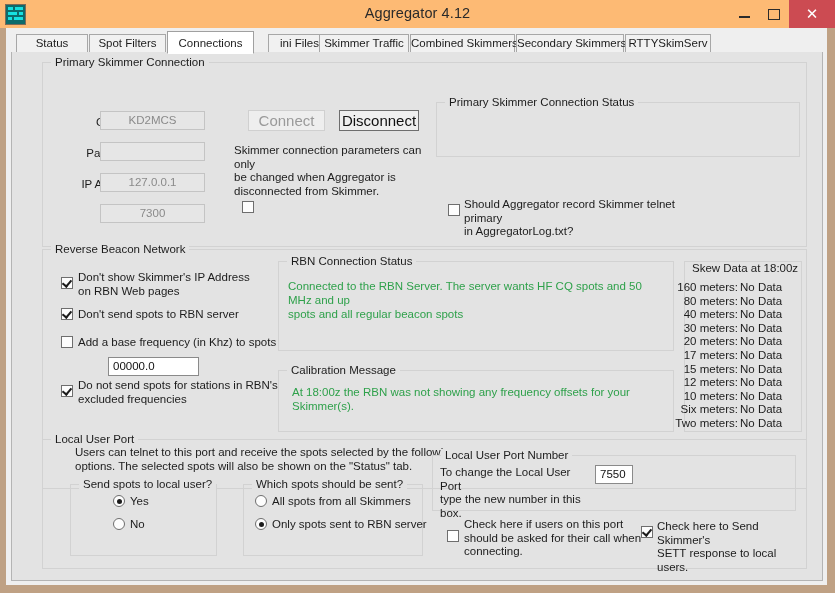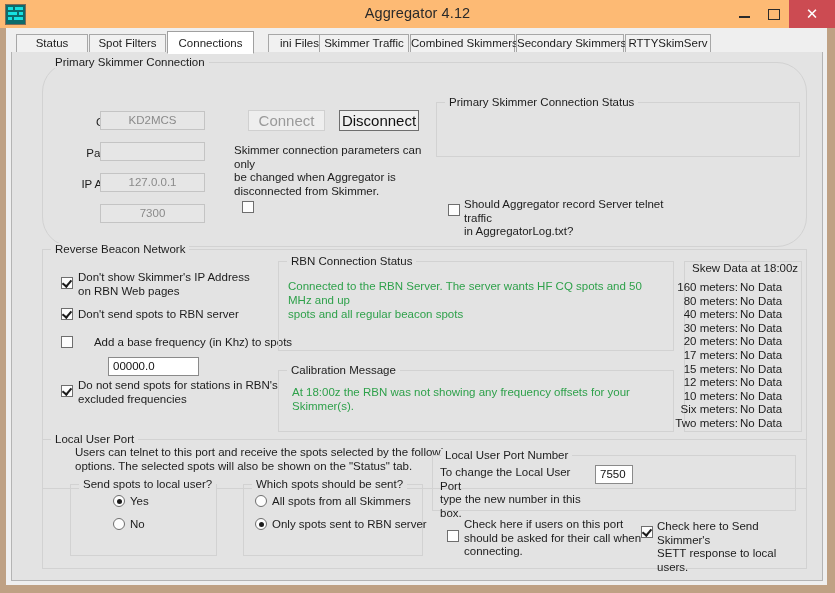--- a/index.html
+++ b/index.html
@@ -308,21 +308,21 @@
       <div class="tab selected" style="left:156px; width:87px;">Connections</div>
       <div class="tab" style="left:257px; width:63px;">ini Files</div>
       <div class="tab" style="left:308px; width:90px;">Skimmer Traffic</div>
       <div class="tab" style="left:399px; width:105px;">Combined Skimmers</div>
       <div class="tab" style="left:505px; width:108px;">Secondary Skimmers</div>
       <div class="tab" style="left:614px; width:86px;">RTTYSkimServ</div>
     </div>
 
     <div class="panel">
 
-      <div class="grp" style="left:30px; top:10px; width:765px; height:185px;border-radius:30px;">
+      <div class="grp" style="left:30px; top:10px; width:765px; height:185px;">
         <span class="grp-title">Primary Skimmer Connection</span>
       </div>
 
       <div class="lbl right" style="left:40px;  top:64px;  width:88px;">Callsign:</div>
       <div class="lbl right" style="left:40px;  top:95px;  width:88px;">Password:</div>
       <div class="lbl right" style="left:40px;  top:126px; width:88px;">IP Address:</div>
       <div class="lbl right" style="left:40px;  top:157px; width:88px;">Port:</div>
 
       <div class="tf" style="left:88px; top:59px;  width:105px;">KD2MCS</div>
       <div class="tf" style="left:88px; top:90px;  width:105px;"></div>
@@ -332,40 +332,40 @@
       <div class="btn" style="left:236px; top:58px; width:77px;">Connect</div>
       <div class="btn enabled" style="left:327px; top:58px; width:80px;">Disconnect</div>
 
       <div class="lbl" style="left:222px; top:92px; width:200px;">Skimmer connection parameters can only
 be changed when Aggregator is
 disconnected from Skimmer.</div>
 
       <div class="cbx" style="left:230px; top:149px;"></div>
 
       <div class="cbx" style="left:436px; top:152px;"></div>
-      <div class="lbl" style="left:452px; top:146px; width:230px;">Should Aggregator record Server telnet traffic
+      <div class="lbl" style="left:452px; top:146px; width:230px;">Should Aggregator record Skimmer telnet primary
 in AggregatorLog.txt?</div>
 
       <div class="grp" style="left:424px; top:50px; width:364px; height:55px;">
         <span class="grp-title">Primary Skimmer Connection Status</span>
       </div>
 
       <div class="grp" style="left:30px; top:197px; width:765px; height:240px;">
         <span class="grp-title">Reverse Beacon Network</span>
       </div>
 
       <div class="cbx checked" style="left:49px; top:225px;"></div>
       <div class="lbl" style="left:66px; top:219px; width:200px;">Don't show Skimmer's IP Address
 on RBN Web pages</div>
 
       <div class="cbx checked" style="left:49px; top:256px;"></div>
       <div class="lbl" style="left:66px; top:256px; width:200px;">Don't send spots to RBN server</div>
 
       <div class="cbx" style="left:49px; top:284px;"></div>
-      <div class="lbl" style="left:66px; top:284px; width:230px;text-align:center;">Add a base frequency (in Khz) to spots</div>
+      <div class="lbl" style="left:66px; top:284px; width:230px;">Add a base frequency (in Khz) to spots</div>
 
       <div class="tf enabled" style="left:96px; top:305px; width:91px;">00000.0</div>
 
       <div class="cbx checked" style="left:49px; top:333px;"></div>
       <div class="lbl" style="left:66px; top:327px; width:210px;">Do not send spots for stations in RBN's
 excluded frequencies</div>
 
       <div class="grp" style="left:266px; top:209px; width:396px; height:90px;">
         <span class="grp-title">RBN Connection Status</span>
       </div>

